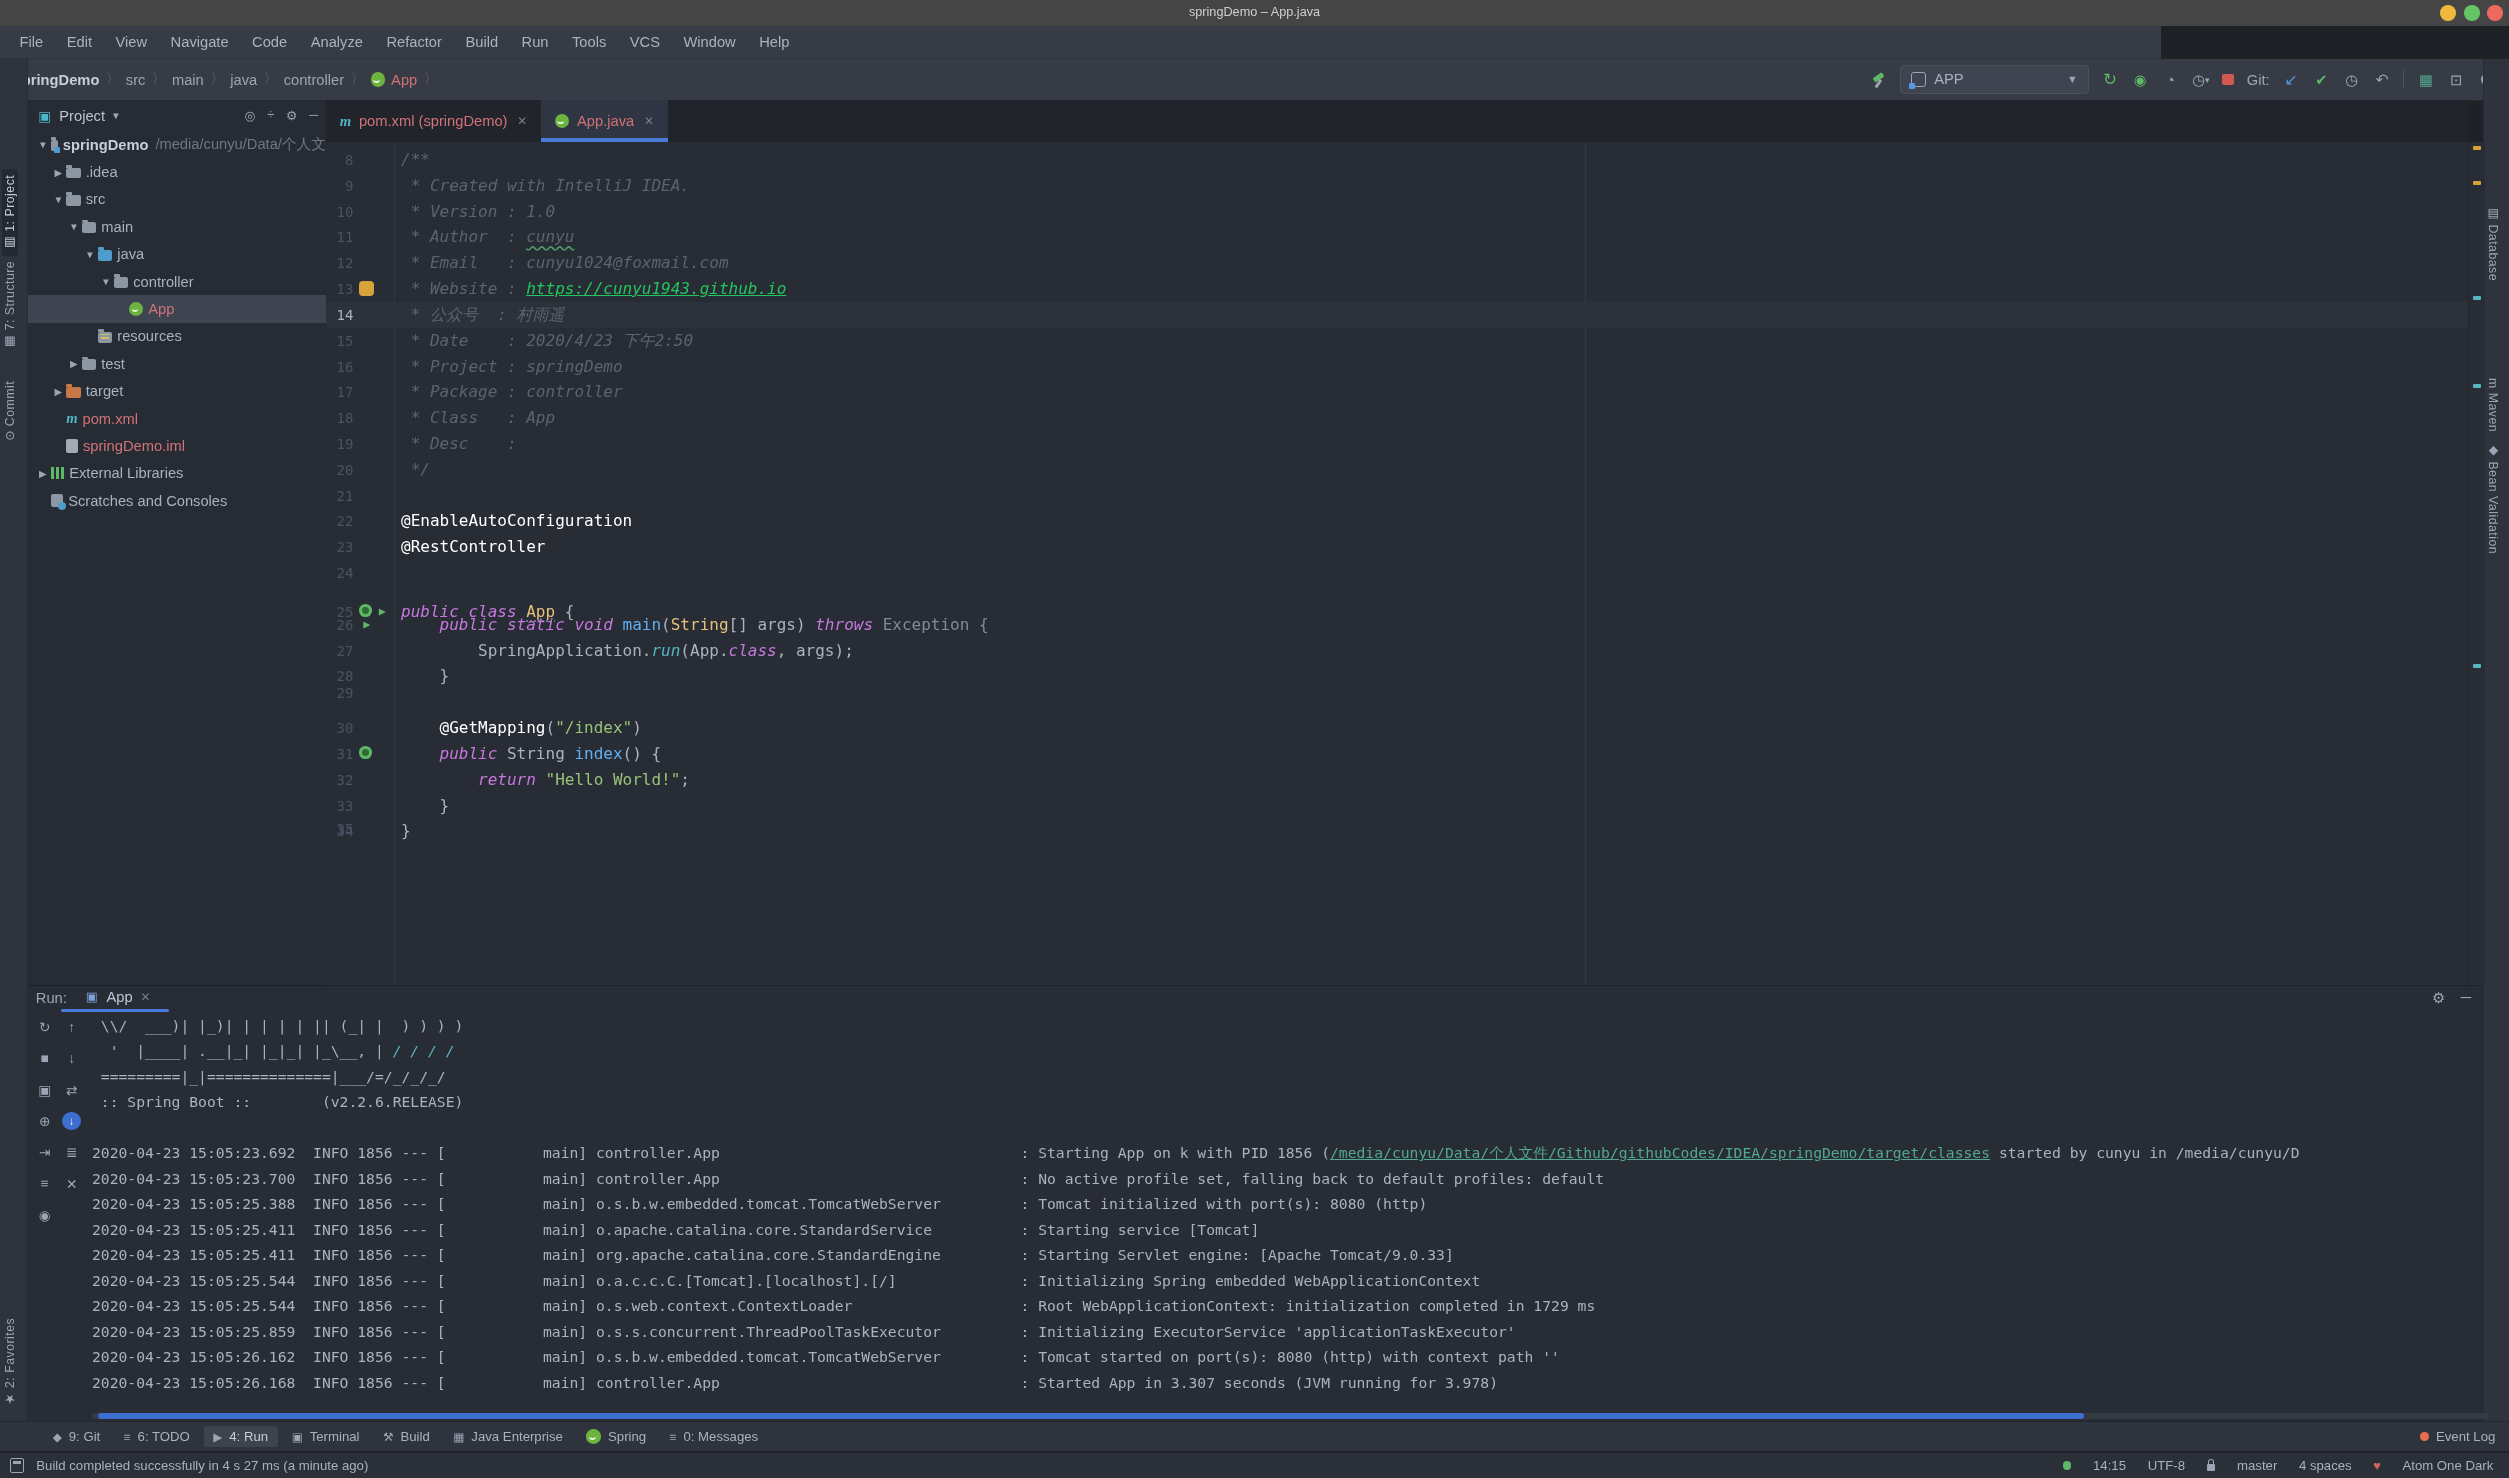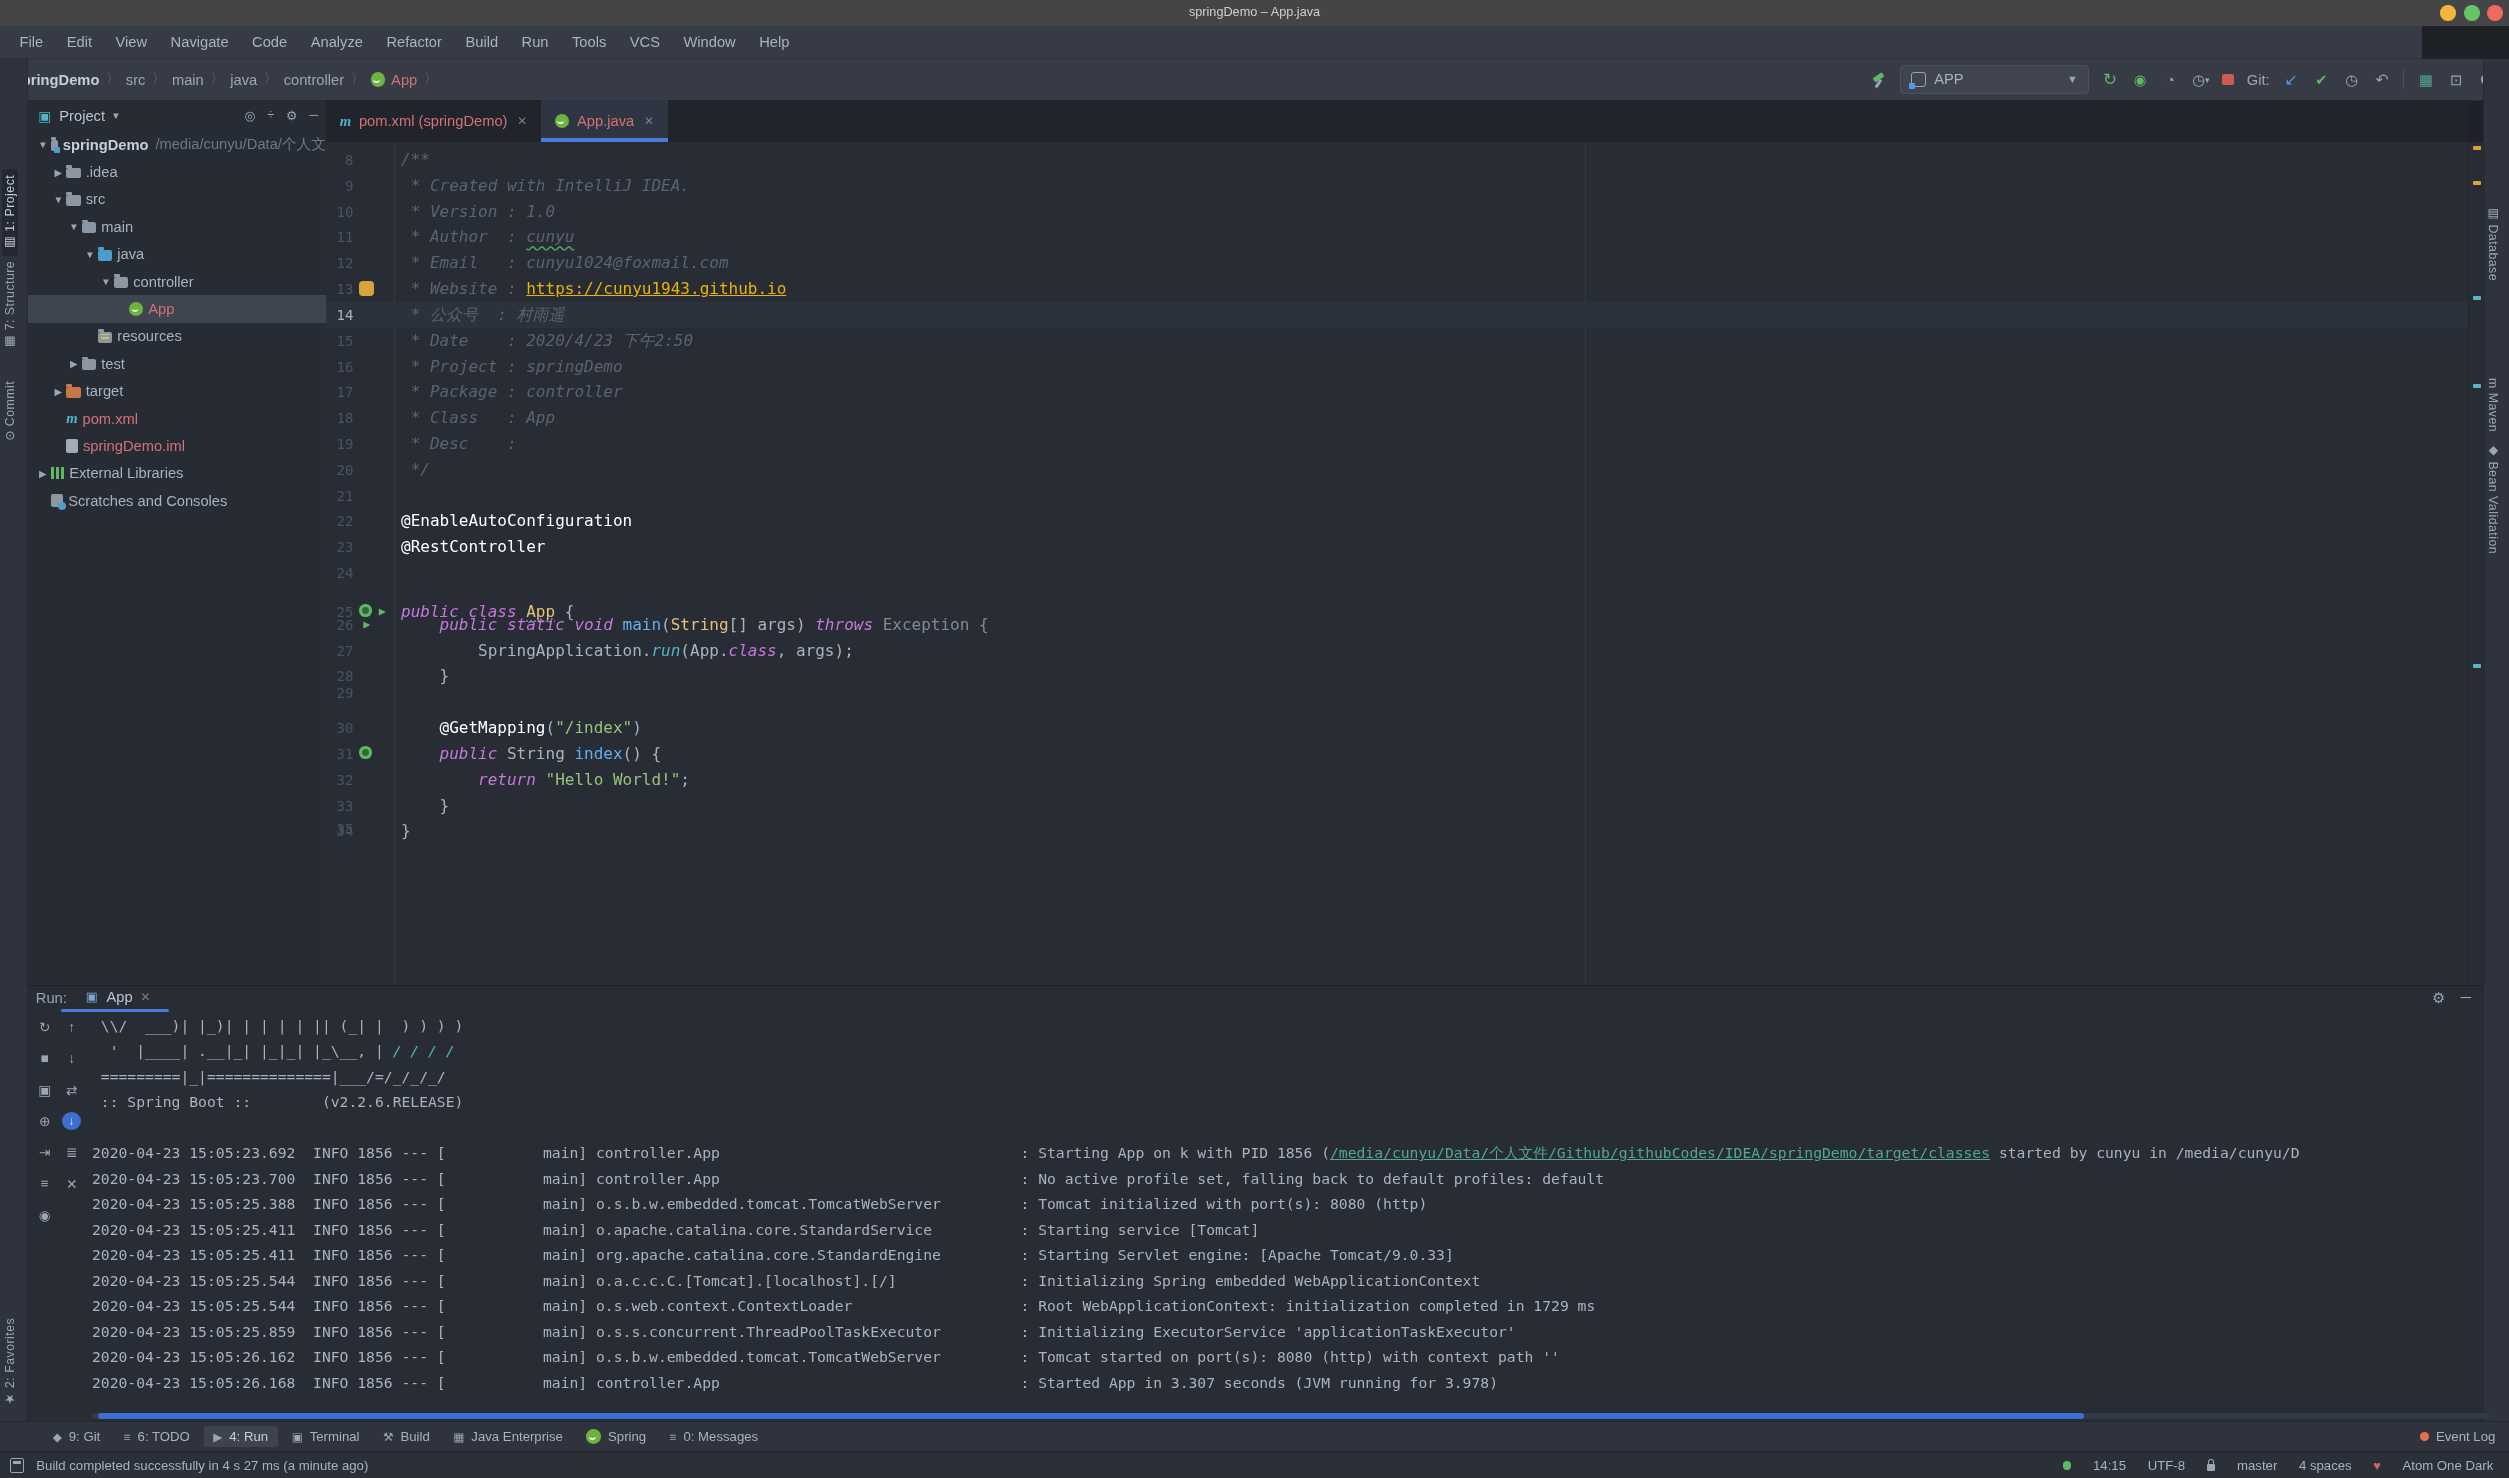--- a/index.html
+++ b/index.html
@@ -9,21 +9,21 @@
   .abs{position:absolute;}
   .ic{display:inline-flex;align-items:center;justify-content:center;width:17.6px;height:17.6px;
       font-size:12.7px;color:#9DA5B4;flex:none;}
 
   
   #titlebar{left:0;top:0;width:2509px;height:25.5px;background:#454545;}
   #title{width:100%;text-align:center;line-height:25.5px;font-size:12.7px;color:#CFCFCF;}
   .winbtn{position:absolute;top:4.9px;width:15.7px;height:15.7px;border-radius:50%;}
 
   
-  #menubar{left:0;top:25.5px;width:2422px;height:33px;background:#363B45;display:flex;
+  #menubar{left:0;top:25.5px;width:2161px;height:33px;background:#363B45;display:flex;
            align-items:center;padding-left:9.8px;box-sizing:border-box;gap:3.9px;border-bottom:1px solid #2E333C;}
   .menu-item{padding:2.9px 9.8px;color:#A9B2BF;font-size:14.7px;border-radius:2.9px;}
 
   
   #navbar{left:0;top:59px;width:2509px;height:41px;background:#363B45;border-bottom:1px solid #262B33;}
   #breadcrumb{position:absolute;left:13.7px;top:0;height:41px;display:flex;align-items:center;gap:6.9px;}
   .bc-sep{color:#6E7787;font-size:12.7px;}
   .bc-item{color:#9DA5B4;}
   .bc-item.bold{color:#C6CEDA;font-weight:bold;}
   .bc-item.red{color:#D07277;}
@@ -91,21 +91,21 @@
   #gutter-line{position:absolute;left:68px;top:0;width:1px;height:843px;background:#313640;}
   .code-row{position:absolute;left:0;width:100%;height:26px;font-family:"DejaVu Sans Mono",monospace;font-size:16px;}
   .code-row.current{background:#2C323C;}
   .ln{position:absolute;left:0;width:27.4px;text-align:right;color:#4B5263;font-size:14px;line-height:26px;}
   .code-row.current .ln{color:#ABB2BF;}
   .g-icons{position:absolute;left:33px;top:3.9px;display:flex;gap:2.9px;}
   .code-text{position:absolute;left:75px;top:0;white-space:pre;line-height:26px;}
   .c-pl{color:#ABB2BF;} .c-dim{color:#828997;}
   .c-com{color:#5C6370;font-style:italic;}
   .c-comw{color:#5C6370;font-style:italic;text-decoration:underline wavy #4E9E6B;text-underline-offset:2.9px;}
-  .c-comlink{color:#eab308;text-decoration:underline;}
+  .c-comlink{color:#22c55e;font-style:italic;text-decoration:underline;}
   .c-kw{color:#C678DD;font-style:italic;}
   .c-ann{color:#ffffff;}
   .c-fn{color:#61AFEF;}
   .c-cls{color:#E5C07B;}
   .c-clsw{color:#E5C07B;text-decoration:underline dotted #818897;text-underline-offset:3.9px;}
   .c-str{color:#98C379;}
   .c-teal{color:#56B6C2;font-style:italic;}
   .ic-run-tri{color:#5FB865;font-size:11.8px;width:15.7px;height:15.7px;display:inline-flex;align-items:center;justify-content:center;}
   .ic-bean{width:12.7px;height:12.7px;border-radius:50%;background:#5FB865;position:relative;margin-top:1px;}
   .ic-bean::after{content:"";position:absolute;left:2.9px;top:2.9px;width:6.9px;height:6.9px;border-radius:50%;background:#2F6B33;}

